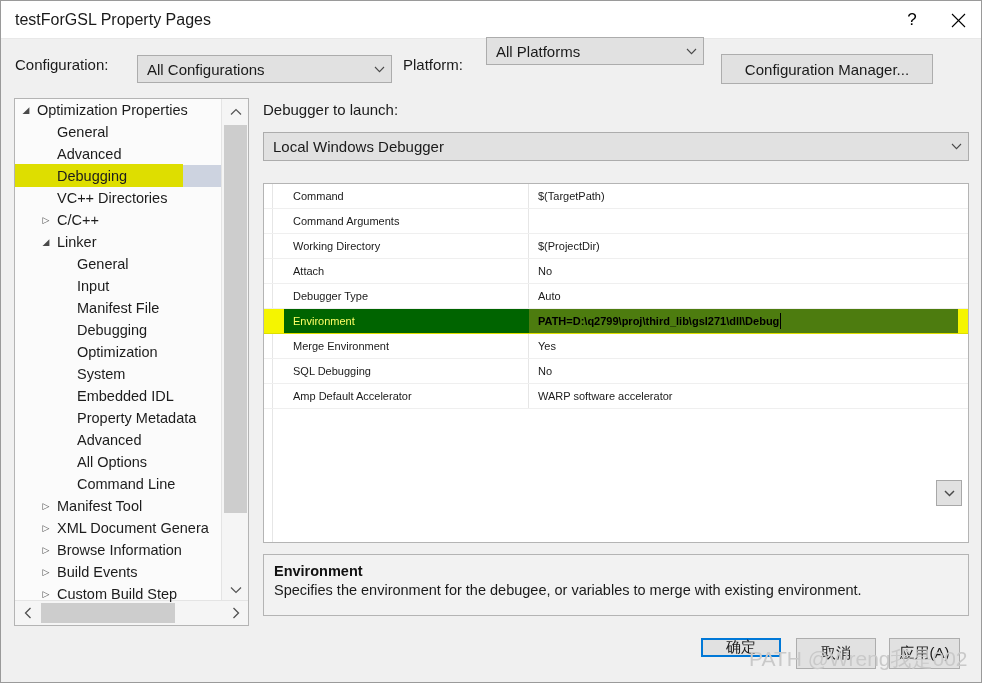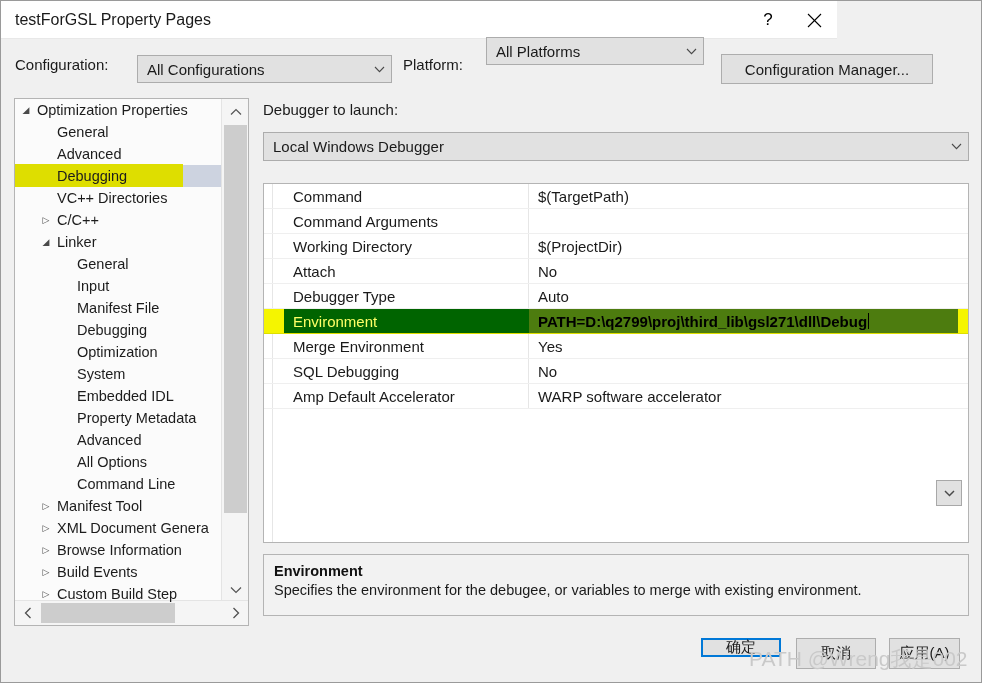--- a/index.html
+++ b/index.html
@@ -16,21 +16,21 @@
     position: relative;
     width: 982px; height: 683px;
     background: #f0f0f0;
     border: 1px solid #9a9a9a;
     overflow: hidden;
   }
 
   
   #titlebar {
     position: absolute; left: 0; top: 0;
-    width: 836px; height: 38px;
+    width: 980px; height: 38px;
     background: #ffffff;
     border-bottom: 1px solid #e8e8e8;
   }
   #title-text {
     position: absolute; left: 14px; top: 10px;
     font-size: 16px; color: #1a1a1a;
     white-space: nowrap;
   }
   .capbtn {
     position: absolute; top: 0; height: 38px; width: 46px;
@@ -195,21 +195,21 @@
   #grid-gutter {
     position: absolute; left: 0; top: 0;
     width: 9px; height: 358px;
     background: #ffffff;
     border-right: 1px solid #e6e6e6;
   }
   .grid-row {
     position: relative;
     height: 25px;
     display: flex; align-items: stretch;
-    font-size: 15px; color: #1a1a1a;
+    font-size: 11px; color: #1a1a1a;
     border-bottom: 1px solid #efefef;
     cursor: default;
   }
   .grid-row .g-name {
     width: 265px; flex: 0 0 auto;
     padding-left: 29px;
     display: flex; align-items: center;
     border-right: 1px solid #e6e6e6;
     white-space: nowrap; overflow: hidden;
     position: relative; z-index: 2;

